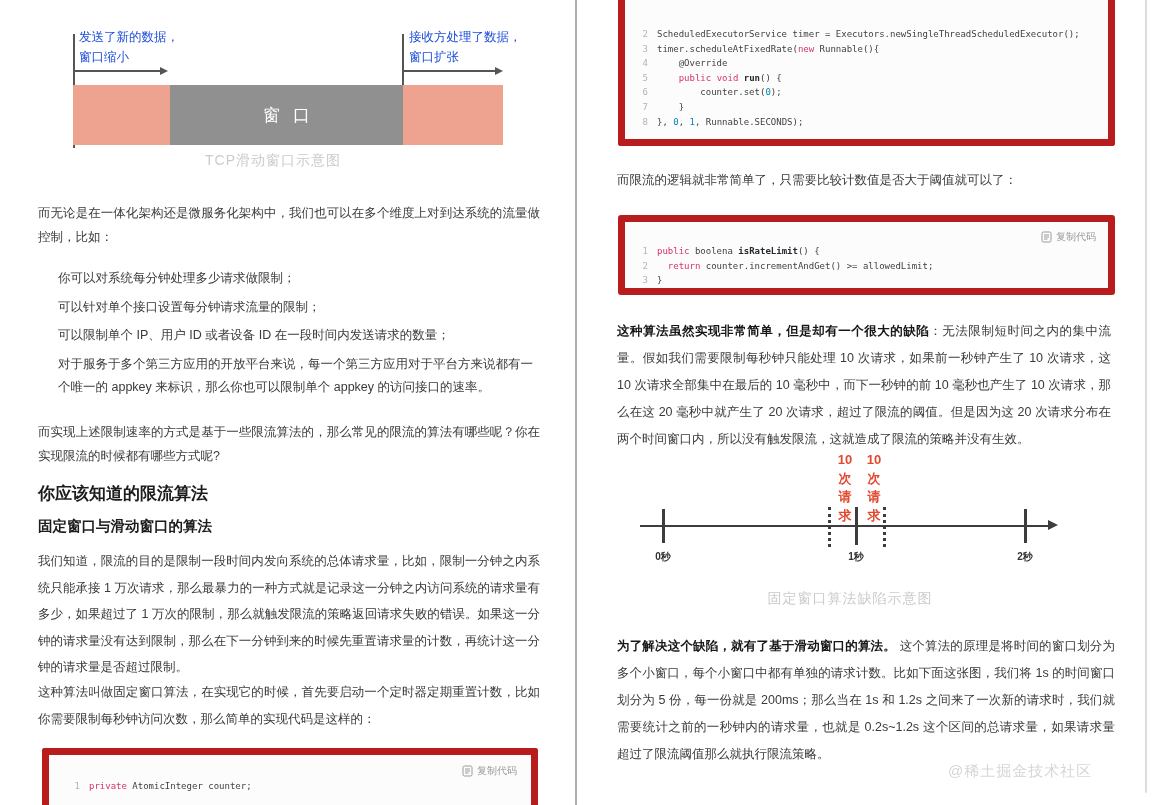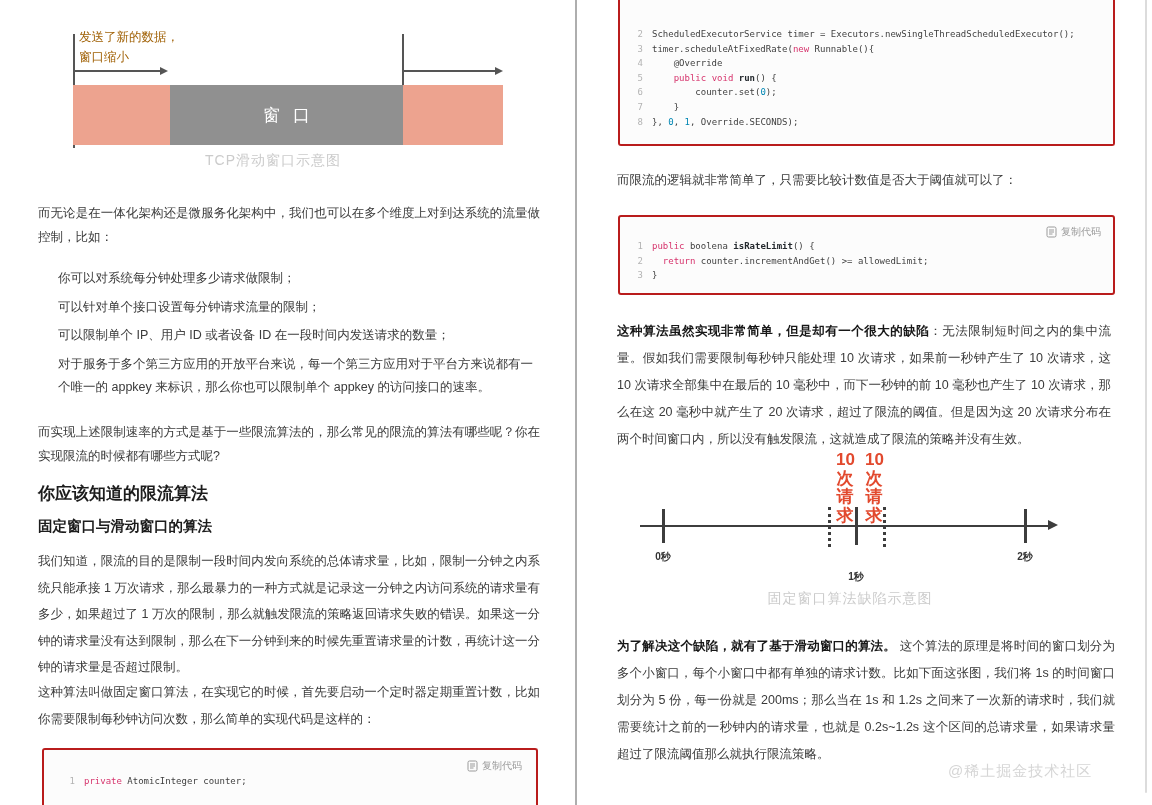--- a/index.html
+++ b/index.html
@@ -16,73 +16,77 @@
   .right-border { left:1145px; top:0; width:2px; height:793px; background:#dcdcdc; border-radius:0 0 3px 3px; }
 
   
   .para { font-size:12.5px; line-height:26.5px; color:#3a3a3a; text-align:justify; }
   .para b, .lead { font-weight:bold; color:#171717; }
   .h2 { font-size:17px; font-weight:bold; color:#1c1c1c; line-height:1.2; }
   .h3 { font-size:14.5px; font-weight:bold; color:#1c1c1c; line-height:1.2;font-family:Liberation Serif, serif; }
   .list-item { font-size:12.5px; line-height:23px; color:#3a3a3a; }
 
   
-  .codeblock { background:#fcfcfc; border:2px solid #b91c1c; border-radius:3px; }
+  .codeblock { background:#fcfcfc; border:7px solid #b91c1c; border-radius:3px; }
   .codeblock.cut-top { border-top:none; border-radius:0 0 3px 3px; }
   .codeblock.cut-bottom { border-bottom:none; border-radius:3px 3px 0 0; }
   .copy-btn { position:absolute; display:flex; align-items:center; gap:4px;
               color:#9a9a9a; font-size:10px; line-height:12px; cursor:pointer; }
   .copy-btn svg { display:block; }
   .codelines { position:absolute; left:0; right:0; }
   .code-line { display:flex; font-family:"DejaVu Sans Mono","Liberation Mono",monospace;
                font-size:9px; line-height:14.6px; white-space:pre; color:#3f3f3f; }
   .code-line .ln { width:24px; text-align:right; padding-right:9px; color:#b3b3b3; flex:none; }
   .tk-kw  { color:#d6336c; }
   .tk-num { color:#0086b3; }
   .tk-fn  { color:#24292e; font-weight:bold; }
 
   
   .salmon { background:#eda38f; }
   .graybar { background:#909090; display:flex; align-items:center; justify-content:center; }
   .bar-label { color:#ffffff; font-size:17px; letter-spacing:13px; padding-left:13px; }
   .vline { width:1.5px; background:#555555; }
-  .hand-note { font-size:12.5px; line-height:19.5px; color:#a16207; font-weight:500; white-space:nowrap; }
+  .hand-note { font-size:12.5px; line-height:19.5px; color:#1d4ed8; font-weight:500; white-space:nowrap; }
   .arrow-line { height:1.5px; background:#555555; }
   .arrow-line::after { content:""; position:absolute; right:-8px; top:-3.5px;
     border-left:8px solid #555555; border-top:4.5px solid transparent; border-bottom:4.5px solid transparent; }
   .fig-caption { color:#cbcbcb; font-size:14px; letter-spacing:1px; text-align:center; }
 
   
   .tl-line { height:2.5px; background:#3d3d3d; }
   .tl-line::after { content:""; position:absolute; right:-10px; top:-4.5px;
     border-left:10px solid #3d3d3d; border-top:5.5px solid transparent; border-bottom:5.5px solid transparent; }
   .tl-tick { width:2.5px; background:#3d3d3d; }
   .tl-dotted { width:0; border-left:3px dotted #3d3d3d; }
   .tl-label { font-size:10px; font-weight:600; color:#333333; text-align:center; width:44px; }
-  .vtext { width:18px; text-align:center; color:#e2492e; font-weight:bold; font-size:17px; }
+  .vtext { width:18px; text-align:center; color:#e2492e; font-weight:bold; font-size:13px; }
   .vtext div { line-height:18.5px; }
 
   .watermark { color:#d6d6d6; font-size:15px; letter-spacing:1px; white-space:nowrap;
                text-shadow:0.5px 0.5px 0 #ffffff; }
 </style>
 </head>
 <body>
 
 <div class="abs divider"></div>
 <div class="abs right-border"></div>
 
 <div class="abs" style="left:0;top:0;width:576px;height:180px;">
   <div class="abs vline" style="left:73px;top:34px;height:114px;"></div>
   <div class="abs hand-note" style="left:79px;top:28px;">
     <div>发送了新的数据，</div>
     <div>窗口缩小</div>
   </div>
   <div class="abs arrow-line" style="left:74px;top:70px;width:86px;"></div>
 
   <div class="abs vline" style="left:402px;top:34px;height:52px;"></div>
+  <div class="abs hand-note" style="left:409px;top:28px;">
+    <div>接收方处理了数据，</div>
+    <div>窗口扩张</div>
+  </div>
   <div class="abs arrow-line" style="left:403px;top:70px;width:92px;"></div>
 
   <div class="abs salmon" style="left:73px;top:85px;width:97px;height:60px;"></div>
   <div class="abs graybar" style="left:170px;top:85px;width:233px;height:60px;">
     <span class="bar-label">窗口</span>
   </div>
   <div class="abs salmon" style="left:403px;top:85px;width:100px;height:60px;"></div>
 
   <div class="abs fig-caption" style="left:73px;top:152px;width:400px;">TCP滑动窗口示意图</div>
 </div>
@@ -116,21 +120,21 @@
 </div>
 
 <div class="abs codeblock cut-top" style="left:618px;top:0;width:497px;height:146px;">
   <div class="codelines" style="top:27px;padding-left:8px;">
       <div class="code-line"><span class="ln">2</span><span>ScheduledExecutorService timer = Executors.newSingleThreadScheduledExecutor();</span></div>
       <div class="code-line"><span class="ln">3</span><span>timer.scheduleAtFixedRate(</span><span class="tk-kw">new</span><span> Runnable(){</span></div>
       <div class="code-line"><span class="ln">4</span><span>    @Override</span></div>
       <div class="code-line"><span class="ln">5</span><span>    </span><span class="tk-kw">public</span><span> </span><span class="tk-kw">void</span><span> </span><span class="tk-fn">run</span><span>() {</span></div>
       <div class="code-line"><span class="ln">6</span><span>        counter.set(</span><span class="tk-num">0</span><span>);</span></div>
       <div class="code-line"><span class="ln">7</span><span>    }</span></div>
-      <div class="code-line"><span class="ln">8</span><span>}, </span><span class="tk-num">0</span><span>, </span><span class="tk-num">1</span><span>, Override.SECONDS);</span></div>
+      <div class="code-line"><span class="ln">8</span><span>}, </span><span class="tk-num">0</span><span>, </span><span class="tk-num">1</span><span>, Runnable.SECONDS);</span></div>
     </div>
 </div>
 
 <div class="abs para" style="left:617px;top:167px;width:498px;">而限流的逻辑就非常简单了，只需要比较计数值是否大于阈值就可以了：</div>
 
 <div class="abs codeblock" style="left:618px;top:215px;width:497px;height:80px;">
   <div class="copy-btn" style="top:9px;right:12px;">
     <svg width="11" height="12" viewBox="0 0 11 12">
         <rect x="1" y="1" width="9" height="10" rx="1.5" fill="none" stroke="#9a9a9a" stroke-width="1"></rect>
         <path d="M3 4h5M3 6h5M3 8h3.5" stroke="#9a9a9a" stroke-width="1" fill="none"></path>
@@ -163,21 +167,21 @@
       <div>求</div>
     </div>
   <div class="abs vtext" style="left:289px;top:11px;">
       <div>10</div>
       <div>次</div>
       <div>请</div>
       <div>求</div>
     </div>
 
   <div class="abs tl-label" style="left:65px;top:110px;">0秒</div>
-  <div class="abs tl-label" style="left:258px;top:110px;margin-top:20px;">1秒</div>
+  <div class="abs tl-label" style="left:258px;top:110px;">1秒</div>
   <div class="abs tl-label" style="left:427px;top:110px;">2秒</div>
 
   <div class="abs fig-caption" style="left:124px;top:150px;width:300px;">固定窗口算法缺陷示意图</div>
 </div>
 
 <div class="abs para" style="left:617px;top:633px;width:498px;line-height:27px;">
   <span class="lead">为了解决这个缺陷，就有了基于滑动窗口的算法。</span> <span>这个算法的原理是将时间的窗口划分为多个小窗口，每个小窗口中都有单独的请求计数。比如下面这张图，我们将 1s 的时间窗口划分为 5 份，每一份就是 200ms；那么当在 1s 和 1.2s 之间来了一次新的请求时，我们就需要统计之前的一秒钟内的请求量，也就是 0.2s~1.2s 这个区间的总请求量，如果请求量超过了限流阈值那么就执行限流策略。</span>
 </div>
 
 <div class="abs watermark" style="left:948px;top:762px;">@稀土掘金技术社区</div>

